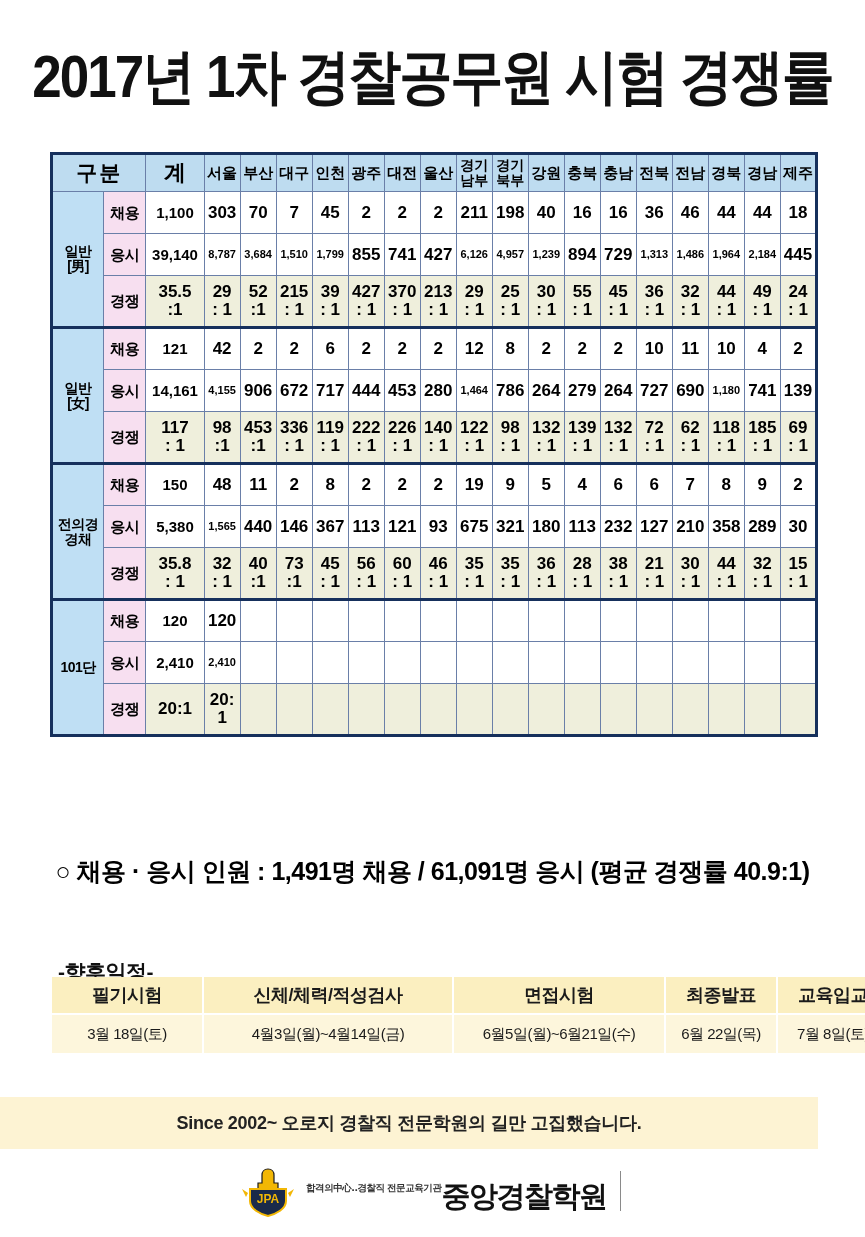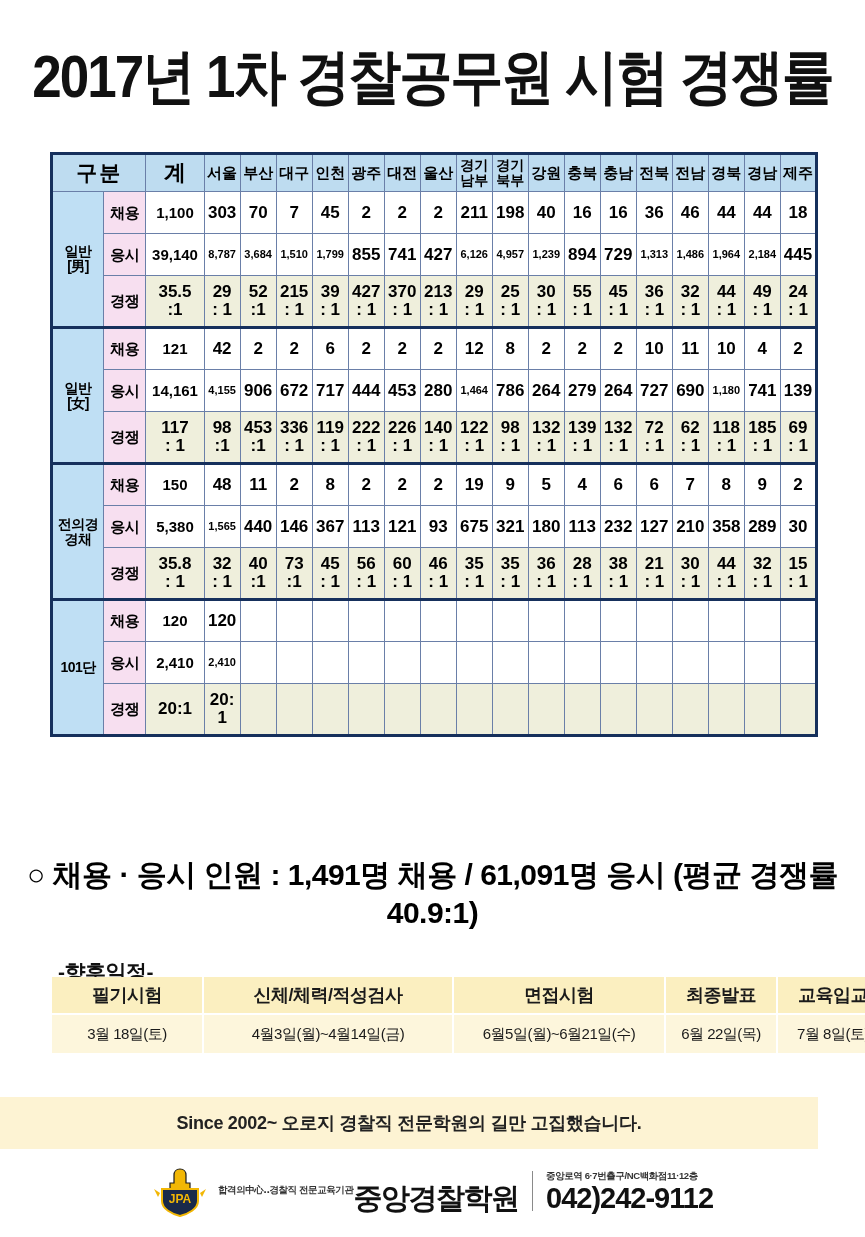--- a/index.html
+++ b/index.html
@@ -96,21 +96,21 @@
   tr.row-ratio td { height: 52px; }
   tr.block-end td { border-bottom: 3px solid #16305c; }
   td.col-sep-left { border-left: 3px solid #16305c; }
 
   
   #summary {
     position: absolute;
     left: 0; top: 855px;
     width: 865px;
     text-align: center;
-    font-size: 30px;
+    font-size: 25px;
     font-weight: bold;
     color: #000000;
     letter-spacing: -0.5px;
   }
 
   
   #sched-title {
     position: absolute;
     left: 58px; top: 938px;
     font-size: 21px;
@@ -731,20 +731,16 @@
         <path d="M10 26 L46 26 L46 38 C46 46 36 51 28 53 C20 51 10 46 10 38 Z" fill="#1a2a4a" stroke="#f2b705" stroke-width="2"></path>
         <text x="28" y="40" font-size="12" font-weight="bold" fill="#f2b705" text-anchor="middle" font-family="Liberation Sans, sans-serif">JPA</text>
       </svg>
     </div>
     <div id="logo-text-block">
       <div class="logo-left">
         <div id="logo-tagline">합격의中心‥경찰직 전문교육기관</div>
         <div id="logo-name">중앙경찰학원</div>
       </div>
       <div class="vbar"></div>
-      <div class="logo-right">
-        <div id="logo-address">중앙로역 6·7번출구/NC백화점11·12층</div>
-        <div id="logo-phone">042)242-9112</div>
-      </div>
     </div>
   </div>
 
 </div>
 
 </body></html>

